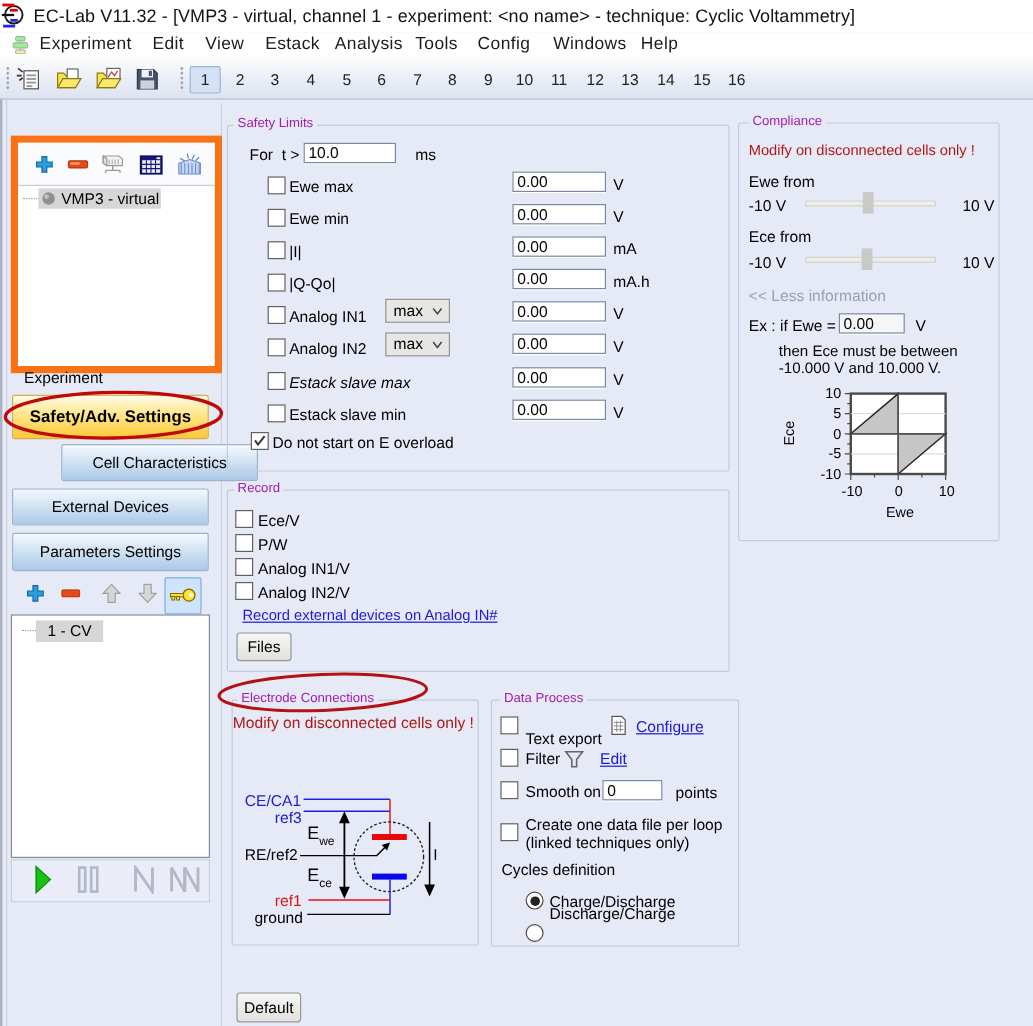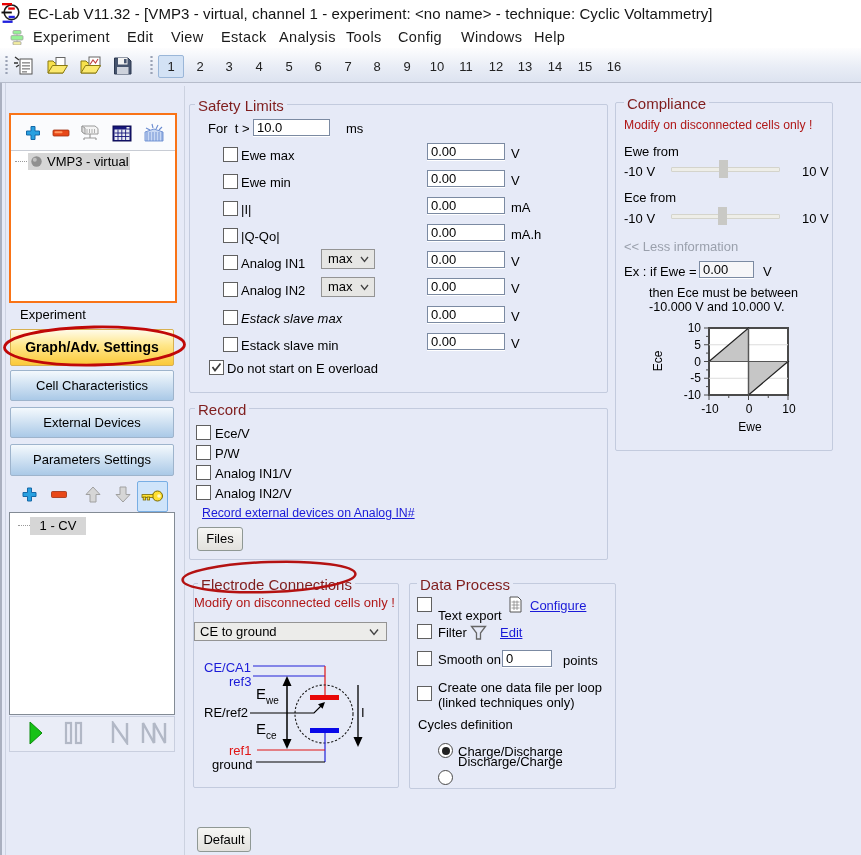--- a/index.html
+++ b/index.html
@@ -7,21 +7,21 @@
 #page{position:relative;width:861px;height:855px;background:#e6eaf7;overflow:hidden;font-size:13px;color:#000;}
 .abs{position:absolute;}
 .titlebar{left:0;top:0;width:861px;height:27px;background:#fff;}
 .menubar{left:0;top:27px;width:861px;height:21px;background:#fff;}
 .toolbar{left:0;top:48px;width:861px;height:34px;background:linear-gradient(#fdfdfe,#e9edf6 55%,#dde3f0);border-bottom:1px solid #b6bccb;}
 .menu-item{position:absolute;top:2px;font-size:14.5px;color:#1a1a1a;letter-spacing:0.35px;}
 .grip{position:absolute;top:7px;width:3px;height:21px;background-image:radial-gradient(circle,#9aa2b5 1px,transparent 1.3px);background-size:3px 4px;}
 .numbtn{position:absolute;top:8px;width:24px;height:21px;text-align:center;line-height:21px;font-size:13px;color:#222;}
 .numsel{background:#d3e2f5;border:1px solid #9ab6d8;border-radius:2px;margin-top:-1px;}
 .gb{position:absolute;border:1px solid #c3cbde;border-radius:2px;}
-.gb>.lg{position:absolute;top:-8px;left:5px;background:#e6eaf7;padding:0 3px;font-size:15px;color:#7f1d1d;white-space:nowrap;}
+.gb>.lg{position:absolute;top:-8px;left:5px;background:#e6eaf7;padding:0 3px;font-size:11px;color:#a21caf;white-space:nowrap;}
 .cb{position:absolute;width:13px;height:13px;background:#fff;border:1px solid #606060;}
 .inp{position:absolute;background:#fff;border:1px solid #7b8aa2;font-size:13px;color:#000;padding:0 0 0 3px;line-height:15px;box-shadow:0 1px 0 #fff;}
 .lbl{position:absolute;font-size:13px;color:#000;white-space:nowrap;}
 .red{color:#b01818;}
 .link{color:#1a1ad8;text-decoration:underline;}
 .grey{color:#9aa0ac;}
 .btn{position:absolute;background:linear-gradient(#f6f6f4,#e2e1dd);border:1px solid #8f9894;border-radius:3px;text-align:center;font-size:13px;color:#000;}
 .sidebtn{position:absolute;left:10px;width:162px;border:1px solid #9eb4cc;border-radius:2px;text-align:center;background:linear-gradient(#f4f9fd,#cfe1f2 50%,#aac9e7);font-size:13px;color:#000;}
 .ddown{position:absolute;background:#e6e6e4;border:1px solid #949494;font-size:13px;color:#000;}
 .radio{position:absolute;width:13px;height:13px;border:1px solid #4a4a4a;border-radius:50%;background:#fff;}
@@ -107,21 +107,21 @@
     <div class="numbtn" style="left:543px;">14</div>
     <div class="numbtn" style="left:573px;">15</div>
     <div class="numbtn" style="left:602px;">16</div>
   </div>
 
   <div class="abs" style="left:0;top:83px;width:2px;height:772px;background:#aab0c0;"></div>
   <div class="abs" style="left:5px;top:83px;width:1px;height:772px;background:#cdd3e2;"></div>
   <div class="abs" style="left:184px;top:86px;width:1px;height:769px;background:#ccd2e0;"></div>
 
   <div class="lbl" style="left:20px;top:93px;margin-top:46px;">Devices</div>
-  <div class="abs" style="left:9px;top:113px;width:164px;height:186px;background:#fff;border:2px solid #f97316;">
+  <div class="abs" style="left:9px;top:113px;width:164px;height:186px;background:#fff;border:6px solid #f97316;">
     <div class="abs" style="left:0;top:0;width:164px;height:35px;border-bottom:1px solid #c8ccd4;background:#fafbfd;"></div>
     <svg class="abs" style="left:14px;top:10px" width="16" height="16" viewBox="0 0 16 16">
       <path d="M6 1.5 h4 v4.5 h4.5 v4 h-4.5 v4.5 h-4 v-4.5 h-4.5 v-4 h4.5 z" fill="#28a0e0" stroke="#1468a8" stroke-width="1"></path>
     </svg>
     <svg class="abs" style="left:41px;top:14px" width="18" height="8" viewBox="0 0 18 8">
       <rect x="1" y="1" width="16" height="6" rx="1" fill="#e84818" stroke="#a03010" stroke-width="0.8"></rect>
       <rect x="2.5" y="2.2" width="8" height="2" rx="1" fill="#ff9860"></rect>
     </svg>
     <svg class="abs" style="left:68px;top:9px" width="22" height="19" viewBox="0 0 22 19">
       <path d="M3 2 L16 2 L19 4.5 L19 10 L6 10 L3 8 Z" fill="#f4f4f4" stroke="#9a9a9a"></path>
@@ -162,25 +162,25 @@
     <div class="abs" style="left:4px;top:46px;width:16px;border-top:1px dotted #9a9a9a;"></div>
     <div class="abs" style="left:17px;top:38px;width:102px;height:17px;background:#d6d6d6;"></div>
     <svg class="abs" style="left:19px;top:40px" width="13" height="13" viewBox="0 0 13 13">
       <circle cx="6.5" cy="6.5" r="5.2" fill="#909090"></circle>
       <circle cx="4.8" cy="4.8" r="2" fill="#c0c0c0"></circle>
     </svg>
     <div class="abs" style="left:36px;top:39px;font-size:13px;">VMP3 - virtual</div>
   </div>
 
   <div class="lbl" style="left:20px;top:307px;">Experiment</div>
-  <div class="sidebtn" style="top:329px;height:35px;line-height:35px;background:linear-gradient(#fffbe8,#ffe687 45%,#fbc93a);border-color:#d8b050;font-weight:bold;font-size:14px;">Graph/Adv. Settings</div>
+  <div class="sidebtn" style="top:329px;height:35px;line-height:35px;background:linear-gradient(#fffbe8,#ffe687 45%,#fbc93a);border-color:#d8b050;font-weight:bold;font-size:14px;">Safety/Adv. Settings</div>
   <svg class="abs" style="left:0px;top:325px;" width="192" height="44" viewBox="0 0 192 44">
     <ellipse cx="94.5" cy="21" rx="90" ry="19" fill="none" stroke="#c00808" stroke-width="2.8" transform="rotate(-1 94.5 21)"></ellipse>
   </svg>
-  <div class="sidebtn" style="top:370px;height:29px;line-height:29px;">Cell Characteristics</div>
+  <div class="sidebtn" style="top:370px;height:29px;line-height:29px;margin-left:41px;">Cell Characteristics</div>
   <div class="sidebtn" style="top:407px;height:29px;line-height:29px;">External Devices</div>
   <div class="sidebtn" style="top:444px;height:30px;line-height:30px;">Parameters Settings</div>
 
   <div class="abs" style="left:9px;top:480px;width:165px;height:32px;">
     <svg class="abs" style="left:13px;top:7px" width="15" height="15" viewBox="0 0 15 15">
       <path d="M5.5 1 h4 v4.5 h4.5 v4 h-4.5 v4.5 h-4 v-4.5 h-4.5 v-4 h4.5 z" fill="#28a0e0" stroke="#1468a8"></path>
     </svg>
     <svg class="abs" style="left:42px;top:11px" width="16" height="7" viewBox="0 0 16 7">
       <rect x="0.5" y="0.5" width="15" height="6" rx="1" fill="#e84818" stroke="#a03010" stroke-width="0.8"></rect>
     </svg>
@@ -300,25 +300,20 @@
   <div class="lbl link" style="left:202px;top:506px;font-size:12.3px;">Record external devices on Analog IN#</div>
   <div class="btn" style="left:197px;top:527px;width:44px;height:22px;line-height:22px;">Files</div>
 
   <div class="gb" style="left:193px;top:583px;width:204px;height:203px;">
     <span class="lg" style="left:4px;">Electrode Connections</span>
   </div>
   <svg class="abs" style="left:180px;top:559px;" width="180" height="36" viewBox="0 0 180 36">
     <ellipse cx="89" cy="18" rx="86.5" ry="15" fill="none" stroke="#b41212" stroke-width="2.5" transform="rotate(-2 89 18)"></ellipse>
   </svg>
   <div class="lbl red" style="left:194px;top:595px;">Modify on disconnected cells only !</div>
-  <div class="ddown" style="left:194px;top:622px;width:186px;height:17px;line-height:17px;padding-left:5px;background:#ececea;">CE to ground
-    <svg class="abs" style="right:7px;top:5px;" width="10" height="8" viewBox="0 0 10 8">
-        <path d="M1 1.5 L5 6.5 L9 1.5" fill="none" stroke="#444" stroke-width="1.4"></path>
-      </svg>
-  </div>
 
   <svg class="abs" style="left:190px;top:655px;" width="185" height="120" viewBox="0 0 185 120">
     <g font-family="Liberation Sans,sans-serif" font-size="13">
       <text x="14" y="17" fill="#1a1ad8">CE/CA1</text>
       <text x="39" y="31" fill="#1a1ad8">ref3</text>
       <text x="14" y="62" fill="#000">RE/ref2</text>
       <text x="39" y="100" fill="#e01414">ref1</text>
       <text x="22" y="114" fill="#000">ground</text>
       <text x="66" y="44" fill="#000" font-size="15">E</text>
       <text x="76" y="49" fill="#000" font-size="10">we</text>

